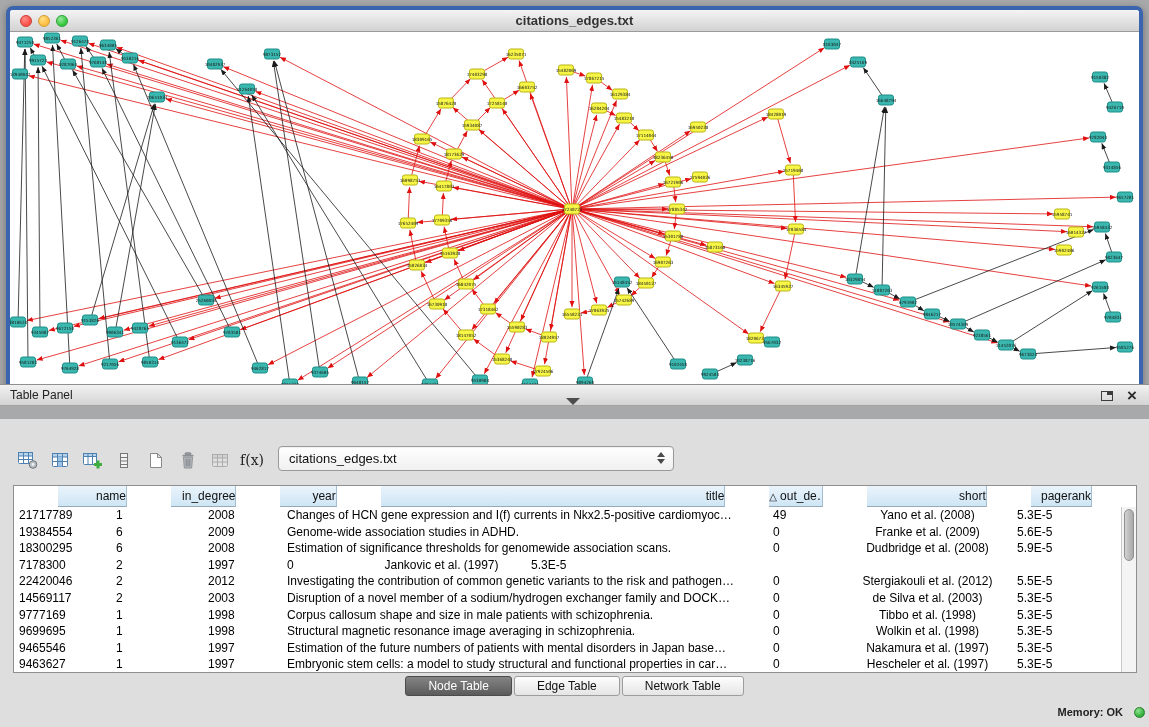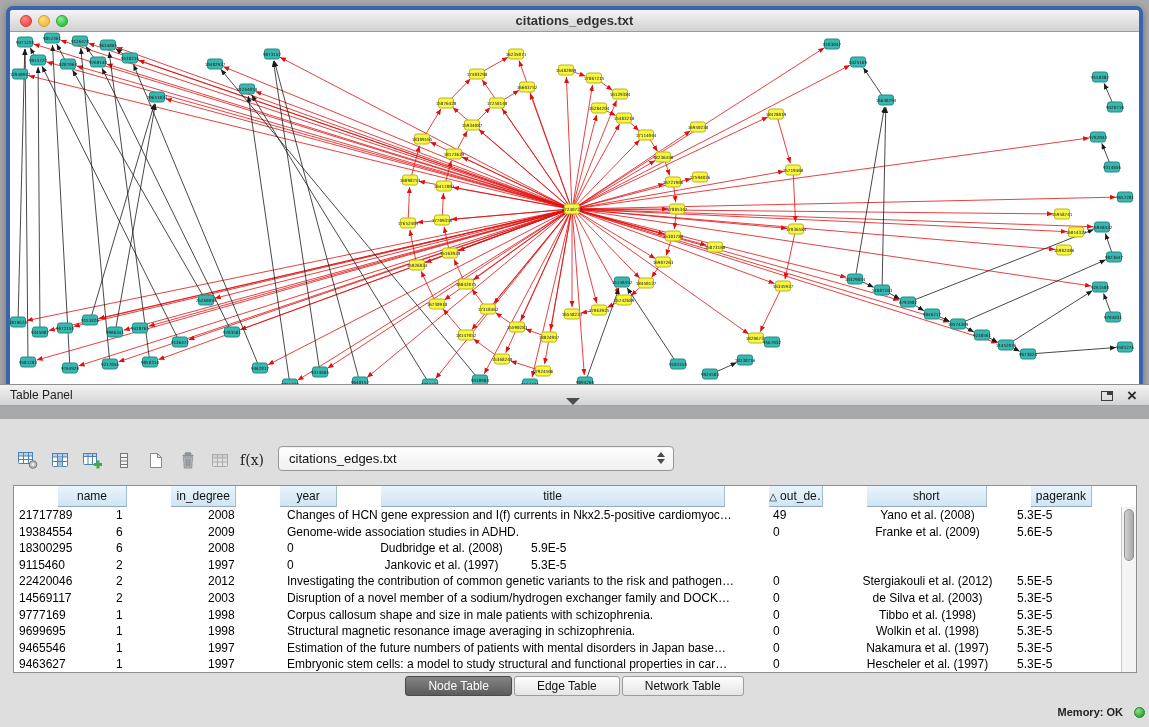--- a/index.html
+++ b/index.html
@@ -41,21 +41,21 @@
   .combo{position:absolute;left:278px;top:27px;width:396px;height:25px;border:1px solid #9a9a9a;
     border-radius:4px;background:linear-gradient(#ffffff,#f0f0f0);font-size:13px;color:#111;
     line-height:23px;padding-left:10px;box-shadow:inset 0 1px 1px rgba(0,0,0,.06);}
   .combo-arrows{position:absolute;right:8px;top:5px;display:flex;flex-direction:column;gap:2px;}
   .combo-arrows .up{width:0;height:0;border-left:4px solid transparent;border-right:4px solid transparent;border-bottom:5px solid #4a4a4a;}
   .combo-arrows .dn{width:0;height:0;border-left:4px solid transparent;border-right:4px solid transparent;border-top:5px solid #4a4a4a;}
 
   .table{position:absolute;left:13px;top:66px;width:1124px;height:188px;background:#fff;border:1px solid #8f8f8f;}
   .thead{display:flex;height:21px;}
   .th{background:linear-gradient(#eaf4fc,#cfe5f4);border-right:1px solid #a4bfd2;border-bottom:1px solid #93abbd;
-      font-size:12px;color:#111;text-align:center;line-height:20px;overflow:hidden;white-space:nowrap;margin-left:44px;}
+      font-size:12px;color:#111;text-align:right;line-height:20px;overflow:hidden;white-space:nowrap;margin-left:44px;}
   .th.fill{flex:1;border-right:none;}
   .sort{margin-right:3px;font-size:10px;}
   .tbody{position:absolute;left:0;top:21px;right:15px;bottom:0;overflow:hidden;}
   .tr{display:flex;height:16.6px;}
   .td{font-size:12px;line-height:16.5px;color:#000;padding-left:5px;overflow:hidden;white-space:nowrap;}
   .td.c5{text-align:center;padding-left:0;}
   .c0{width:97px}.c1{width:92px}.c2{width:79px}.c3{width:486px}.c4{width:75px}.c5{width:169px}.c6{width:86px}
   .vscroll{position:absolute;top:21px;right:0;width:15px;bottom:0;background:#f4f4f4;border-left:1px solid #c9c9c9;}
   .thumb{position:absolute;left:2px;top:2px;width:10px;height:52px;border-radius:6px;
     background:linear-gradient(90deg,#d2d2d2,#a8a8a8);border:1px solid #919191;}
@@ -814,26 +814,27 @@
           <div class="td c2">2009</div>
           <div class="td c3">Genome-wide association studies in ADHD.</div>
           <div class="td c4">0</div>
           <div class="td c5">Franke et al. (2009)</div>
           <div class="td c6">5.6E-5</div>
         </div>
         <div class="tr">
           <div class="td c0">18300295</div>
           <div class="td c1">6</div>
           <div class="td c2">2008</div>
+          <div class="td c3">Estimation of significance thresholds for genomewide association scans.</div>
           <div class="td c4">0</div>
           <div class="td c5">Dudbridge et al. (2008)</div>
           <div class="td c6">5.9E-5</div>
         </div>
         <div class="tr">
-          <div class="td c0">9115460</div>
+          <div class="td c0">7178300</div>
           <div class="td c1">2</div>
           <div class="td c2">1997</div>
           <div class="td c4">0</div>
           <div class="td c5">Jankovic et al. (1997)</div>
           <div class="td c6">5.3E-5</div>
         </div>
         <div class="tr">
           <div class="td c0">22420046</div>
           <div class="td c1">2</div>
           <div class="td c2">2012</div>

